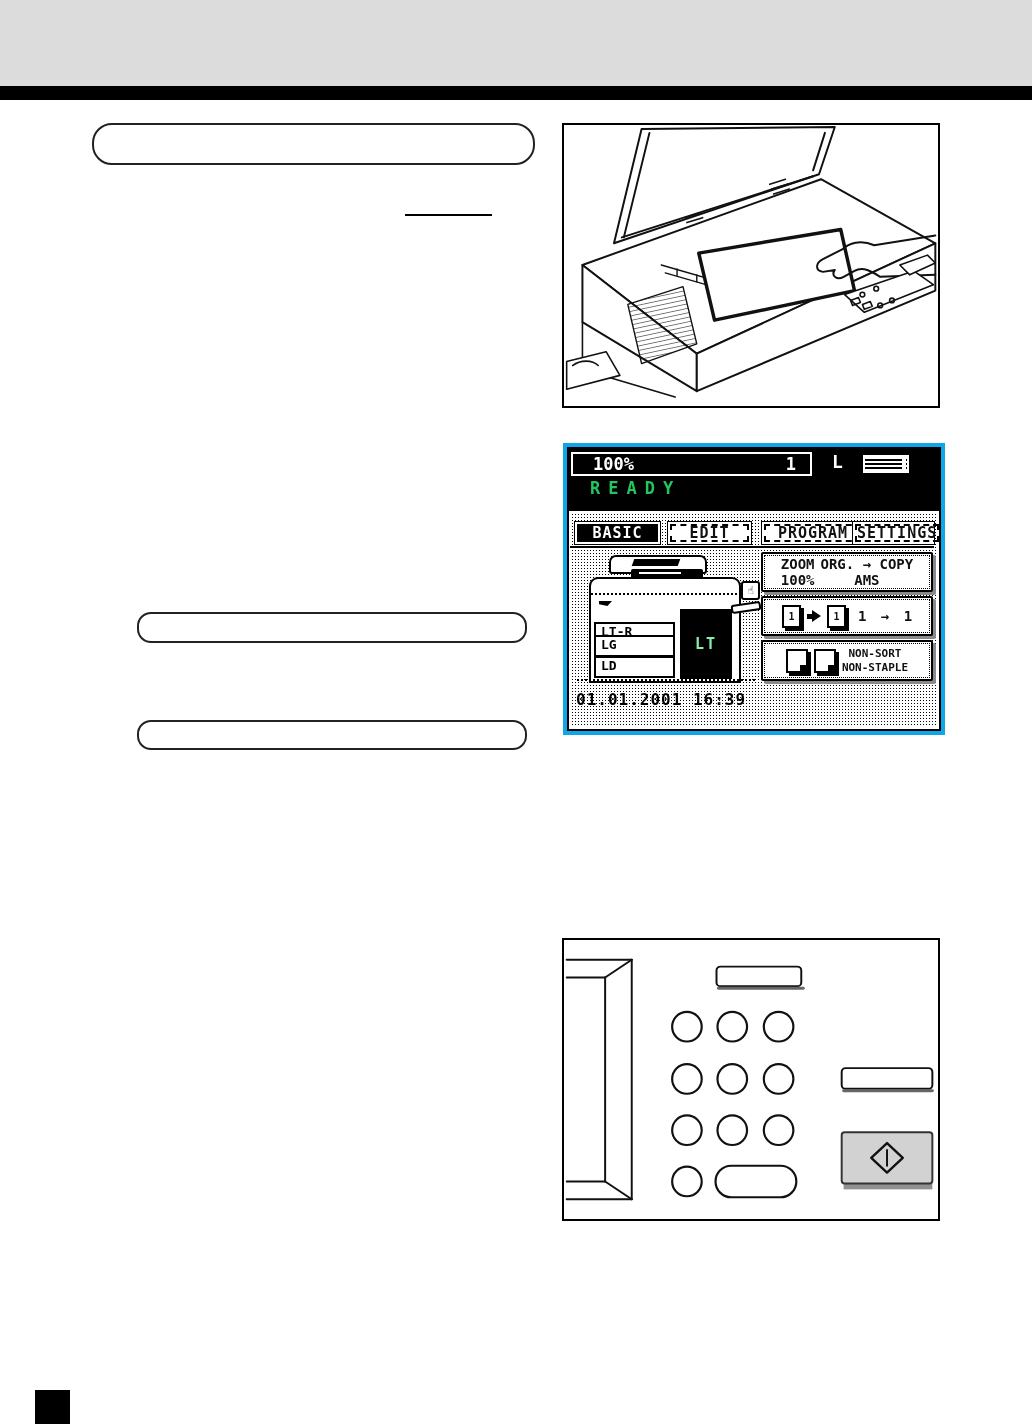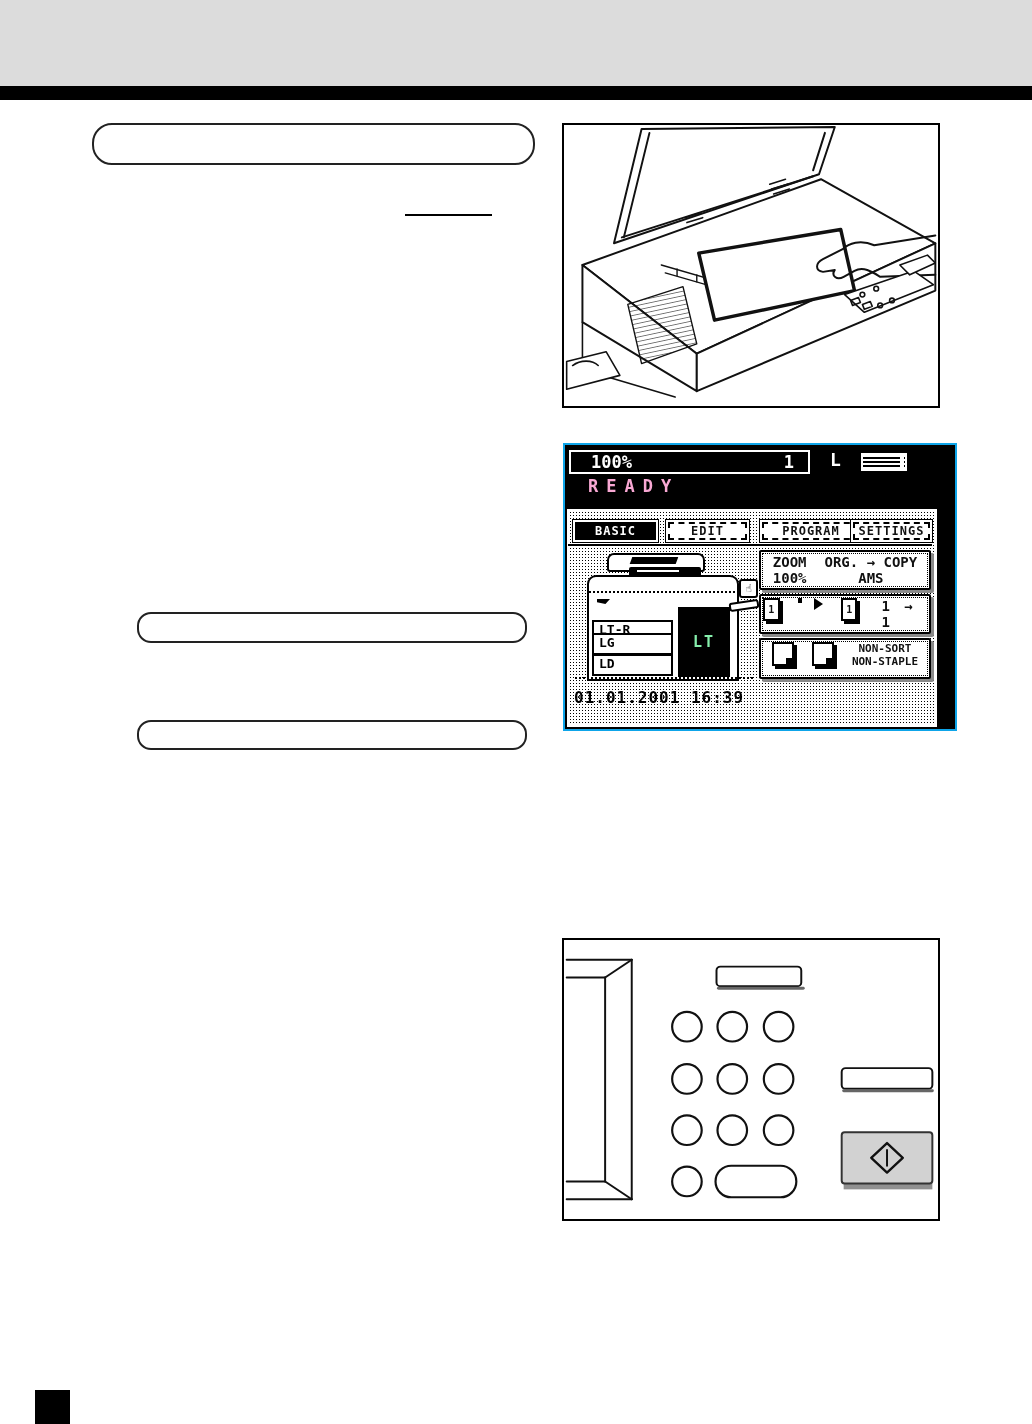--- a/index.html
+++ b/index.html
@@ -16,40 +16,40 @@
   #step-pill-2{left:137px;top:720px;width:386px;height:26px;border-radius:14px;}
   #underline-mark{left:405px;top:214px;width:87px;height:2px;background:#000;}
   #page-number-tab{left:35px;top:1390px;width:35px;height:34px;background:#000;}
 
   .figure{border:2px solid #000;background:#fff;}
   #figure-copier{left:562px;top:123px;width:374px;height:281px;}
   #figure-keypad{left:562px;top:938px;width:374px;height:279px;}
   .figure svg{display:block;}
 
   
-  #lcd{left:563px;top:443px;width:374px;height:284px;background:#000;border:2px solid #0ea5e9;
-       font-family:"DejaVu Sans Mono",monospace;font-weight:bold;padding-left:16px;}
+  #lcd{left:563px;top:443px;width:374px;height:284px;background:#000;border:4px solid #0ea5e9;
+       font-family:"DejaVu Sans Mono",monospace;font-weight:bold;}
   #status-box{left:4px;top:5px;width:237px;height:20px;border:2px solid #fff;color:#fff;
               display:flex;align-items:center;font-size:17px;}
   #status-zoom{padding-left:20px;}
   #status-count{margin-left:auto;padding-right:14px;}
   #paper-label{left:265px;top:4px;font-size:18px;letter-spacing:5px;color:#fff;}
   #toner-icon{left:296px;top:8px;width:42px;height:14px;border:2px solid #fff;
               background:repeating-linear-gradient(180deg,#fff 0 2px,#000 2px 4px);}
   #toner-icon::after{content:"";position:absolute;right:1px;top:1px;bottom:1px;width:4px;background:#fff;}
-  #ready-text{left:23px;top:31px;font-size:17px;letter-spacing:8px;color:#f9a8d4;}
+  #ready-text{left:23px;top:31px;font-size:17px;letter-spacing:8px;color:#22c55e;}
 
   #lcd-panel{left:2px;top:64px;width:366px;height:214px;border:2px solid #fff;
              background-color:#fff;
              background-image:radial-gradient(circle,#000 0.8px,transparent 0.95px);
              background-size:3px 3px;}
   
   .tab{display:flex;background:#fff;border:1px solid #000;padding:2px;box-sizing:border-box;height:24px;}
   .tab .inner{flex:1;display:flex;align-items:center;justify-content:center;
-              font-size:12px;letter-spacing:1px;border:2px dashed #000;}
+              font-size:15px;letter-spacing:1px;border:2px dashed #000;}
   .tab.sel .inner{background:#000;color:#fff;border:2px solid #000;}
   #tab-basic{left:7px;top:74px;width:87px;}
   #tab-edit{left:100px;top:74px;width:85px;}
   #tab-program{left:194px;top:74px;width:104px;}
   #tab-settings{left:285px;top:74px;width:83px;}
   #tab-underline{left:3px;top:99px;width:364px;height:2px;background:#000;}
 
   
   #machine{left:18px;top:108px;width:178px;height:140px;color:#000;}
   #mc-feeder{left:24px;top:0;width:94px;height:15px;border:2px solid #000;border-radius:7px 7px 3px 3px;background:#fff;}
@@ -66,21 +66,21 @@
             display:flex;align-items:center;justify-content:center;font-size:15px;letter-spacing:2px;}
   #mc-hand{left:156px;top:26px;width:15px;height:15px;border:2px solid #000;border-radius:3px;background:#fff;
            display:flex;align-items:center;justify-content:center;font-size:11px;font-family:"DejaVu Sans",sans-serif;}
   #mc-lever{left:146px;top:48px;width:26px;height:5px;border:2px solid #000;border-radius:3px;background:#fff;transform:rotate(-8deg);}
   #mc-ground{left:-8px;top:124px;width:178px;height:0;border-top:2px dotted #000;}
   #lcd-datetime{left:9px;top:243px;font-size:16px;letter-spacing:1px;color:#000;}
 
   
   .lcd-btn{left:194px;width:172px;background:#fff;border:2px solid #000;border-radius:2px;
            box-shadow:3px 3px 0 #8a8a8a;box-sizing:border-box;}
-  .lcd-btn .bin{position:absolute;inset:1px;border:1px dotted #000;display:flex;justify-content:center;gap:18px;}
+  .lcd-btn .bin{position:absolute;inset:1px;border:1px dotted #000;display:flex;align-items:center;justify-content:center;gap:6px;}
   #btn-zoom-orig{top:105px;height:40px;}
   #btn-simplex{top:149px;height:40px;}
   #btn-finisher{top:193px;height:41px;}
   #btn-imagemode{top:237px;height:41px;}
   .col{display:flex;flex-direction:column;align-items:center;line-height:1.15;font-size:14px;}
   .small2{font-size:11px;line-height:1.2;text-align:center;}
   .med2{font-size:13px;line-height:1.2;text-align:center;}
 
   .page-ico{width:15px;height:19px;border:2px solid #000;background:#fff;box-shadow:3px 3px 0 #000;
             display:flex;align-items:center;justify-content:center;font-size:10px;position:relative;}

